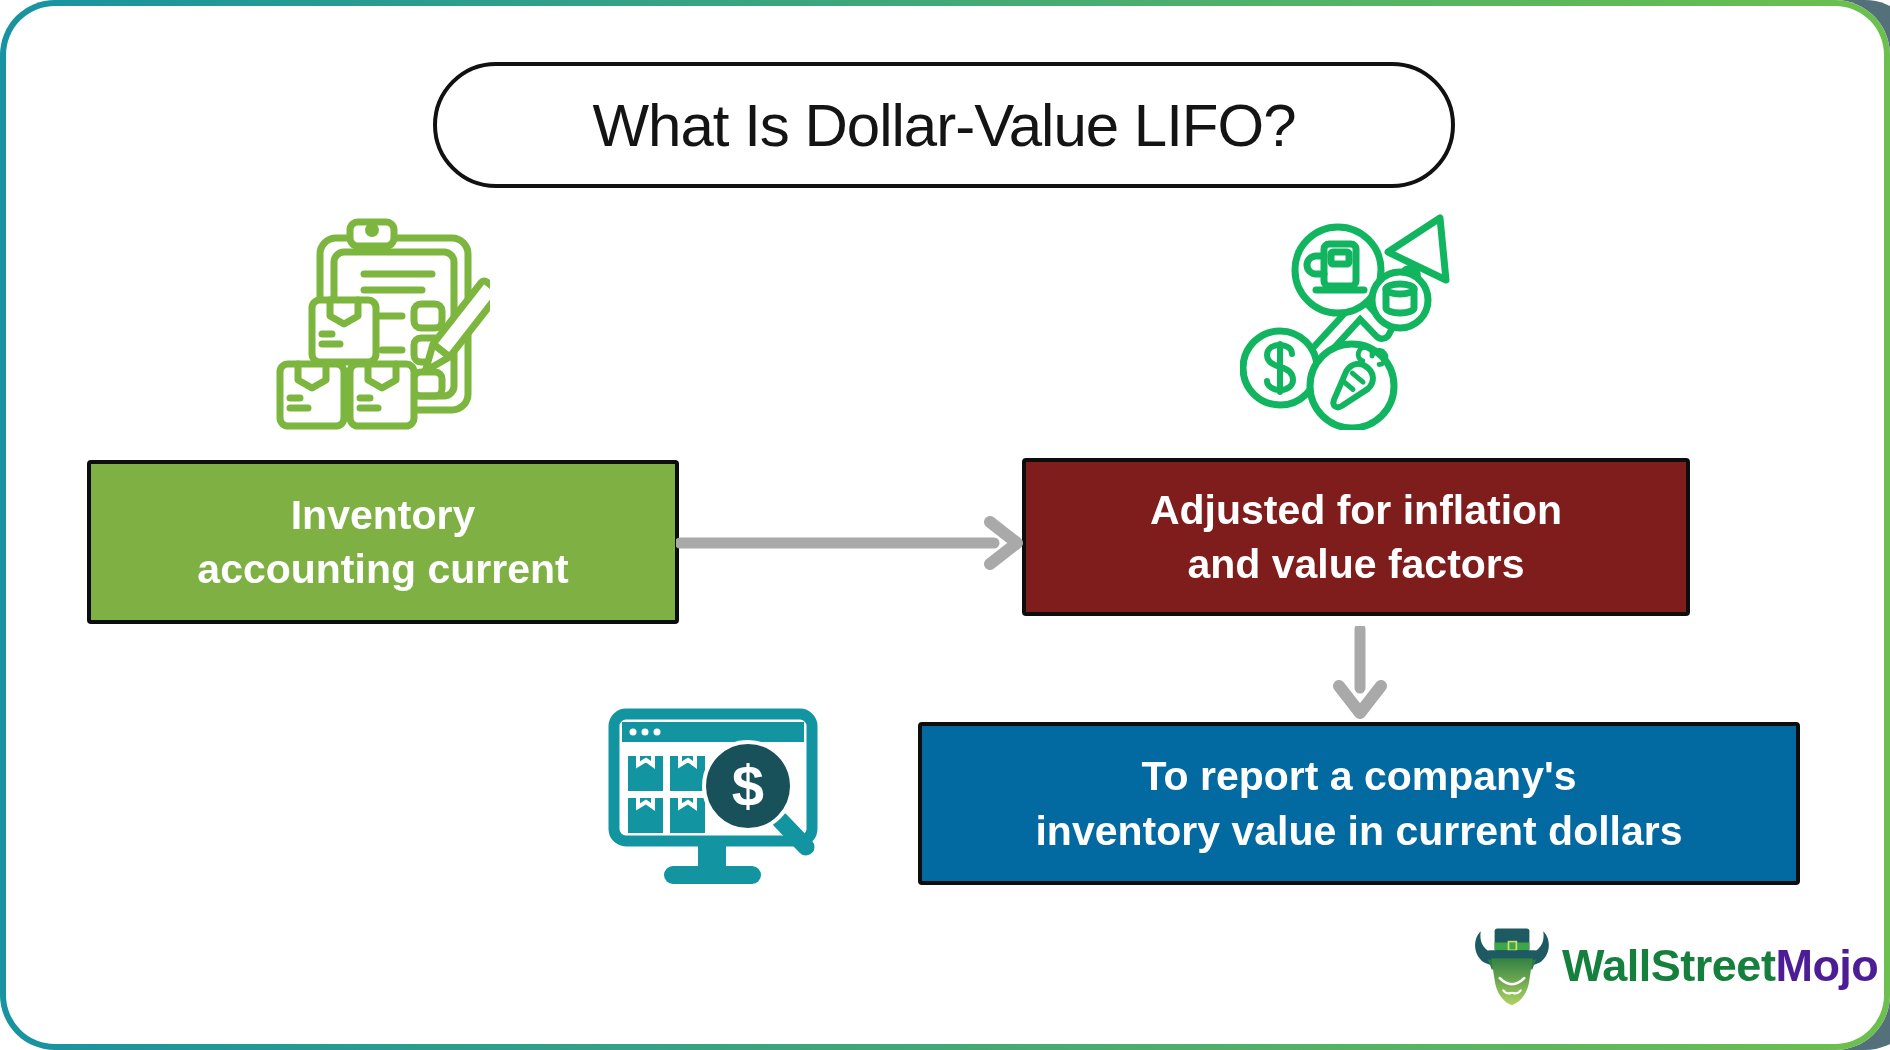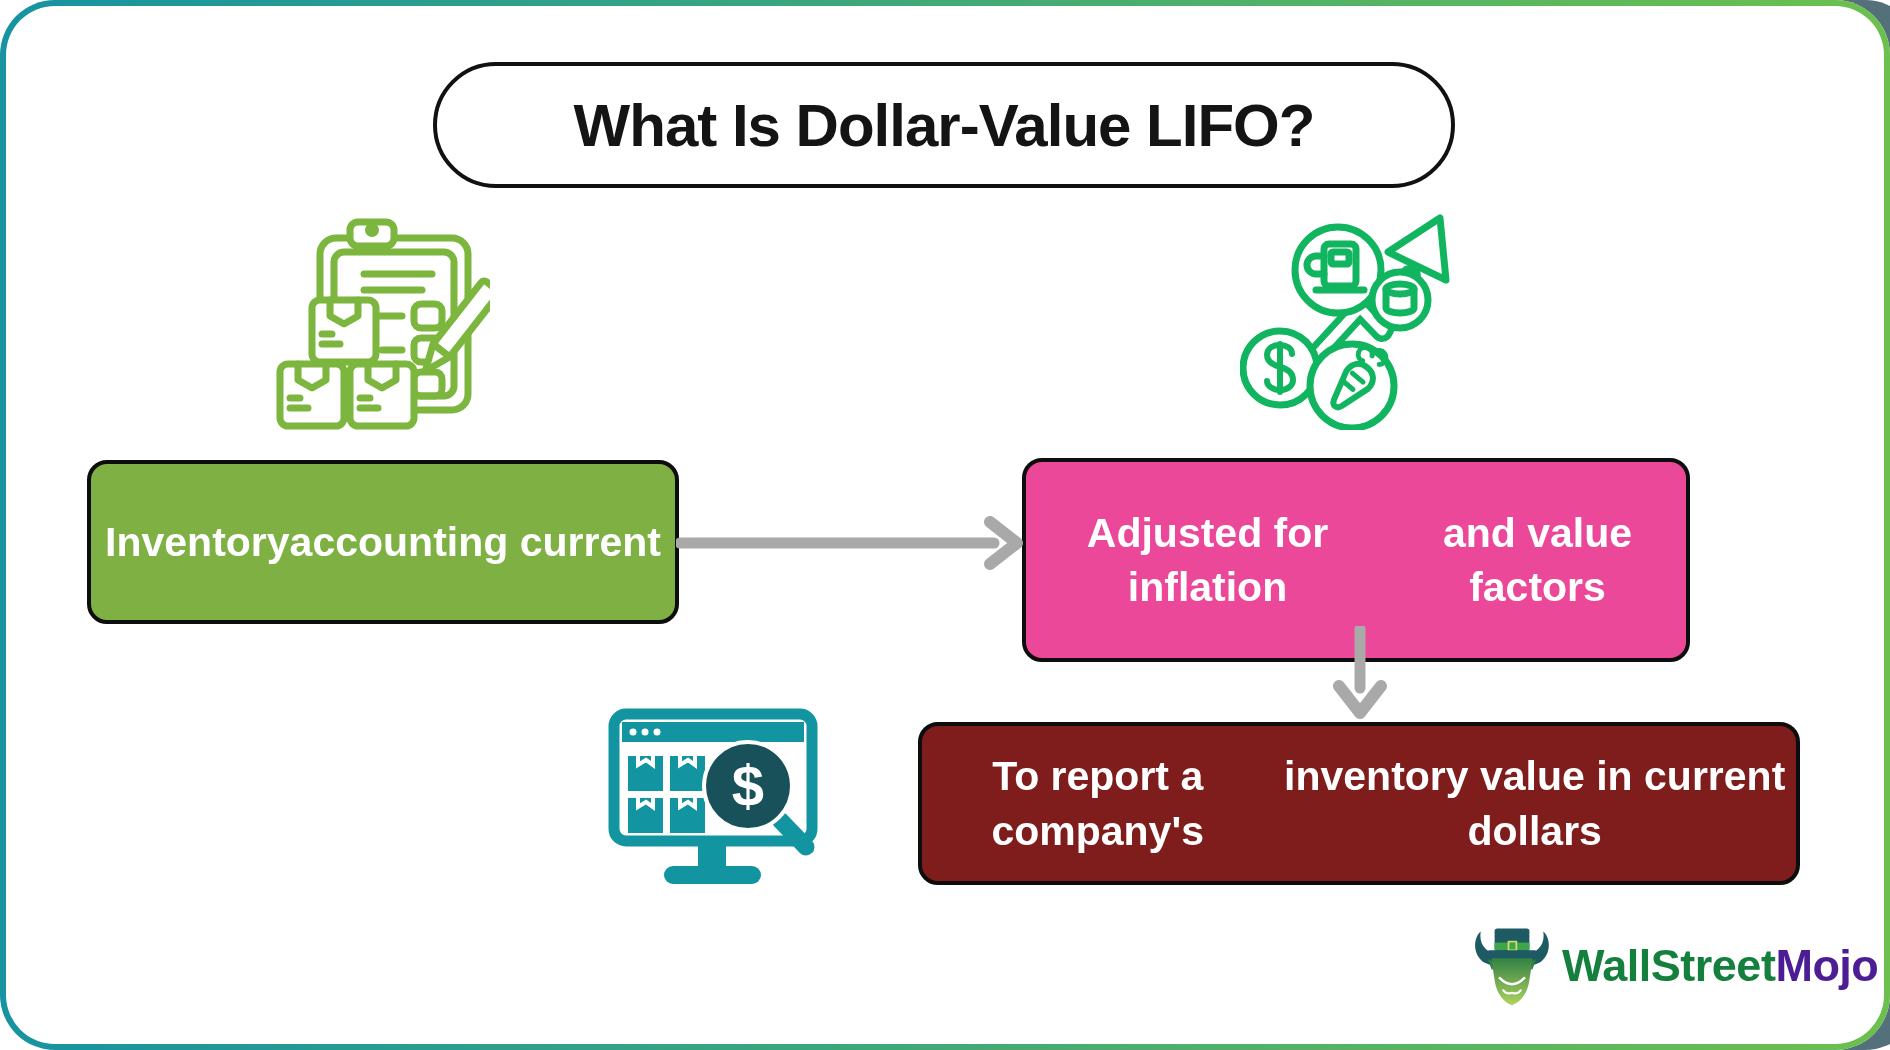--- a/index.html
+++ b/index.html
@@ -6,28 +6,28 @@
   .canvas{position:relative;width:1890px;height:1050px;background:#fff;overflow:hidden;
           font-family:"Liberation Sans",sans-serif;}
   .frame{position:absolute;inset:0;border-radius:55px;
          background:linear-gradient(to right,#1793A1,#6CC04D);
          box-shadow:30px 0 0 #53707B;}
   .frame-inner{position:absolute;inset:6px;border-radius:49px;background:#fff;}
 
   .title-pill{position:absolute;left:433px;top:62px;width:1022px;height:126px;
               border:4px solid #111;border-radius:63px;background:#fff;
               display:flex;align-items:center;justify-content:center;box-sizing:border-box;}
-  .title-text{font-size:60px;font-weight:700;color:#141414;letter-spacing:-1px;white-space:nowrap;}
+  .title-text{font-size:60px;font-weight:400;color:#141414;letter-spacing:-1px;white-space:nowrap;}
 
-  .fbox{position:absolute;border:4px solid #0d0d0d;border-radius:20px;color:#fff;
-        display:flex;flex-direction:row;align-items:center;justify-content:center;
+  .fbox{position:absolute;border:4px solid #0d0d0d;border-radius:4px;color:#fff;
+        display:flex;flex-direction:column;align-items:center;justify-content:center;
         text-align:center;font-weight:700;line-height:1.32;box-sizing:border-box;}
   #box-inventory{left:87px;top:460px;width:592px;height:164px;background:#7EB044;font-size:41px;}
-  #box-adjusted{left:1022px;top:458px;width:668px;height:204px;background:#ec4899;font-size:41px;}
-  #box-report{left:918px;top:722px;width:882px;height:163px;background:#7f1d1d;font-size:41px;}
+  #box-adjusted{left:1022px;top:458px;width:668px;height:158px;background:#7f1d1d;font-size:41px;}
+  #box-report{left:918px;top:722px;width:882px;height:163px;background:#0369a1;font-size:41px;}
   .fbox span{display:block;}
 
   .abs{position:absolute;}
   #icon-clipboard{left:256px;top:216px;}
   #icon-inflation{left:1240px;top:214px;}
   #icon-monitor{left:606px;top:708px;}
   #arrow-h{left:676px;top:515px;}
   #arrow-v{left:1332px;top:626px;}
 
   #logo{left:1472px;top:924px;display:flex;align-items:center;}

